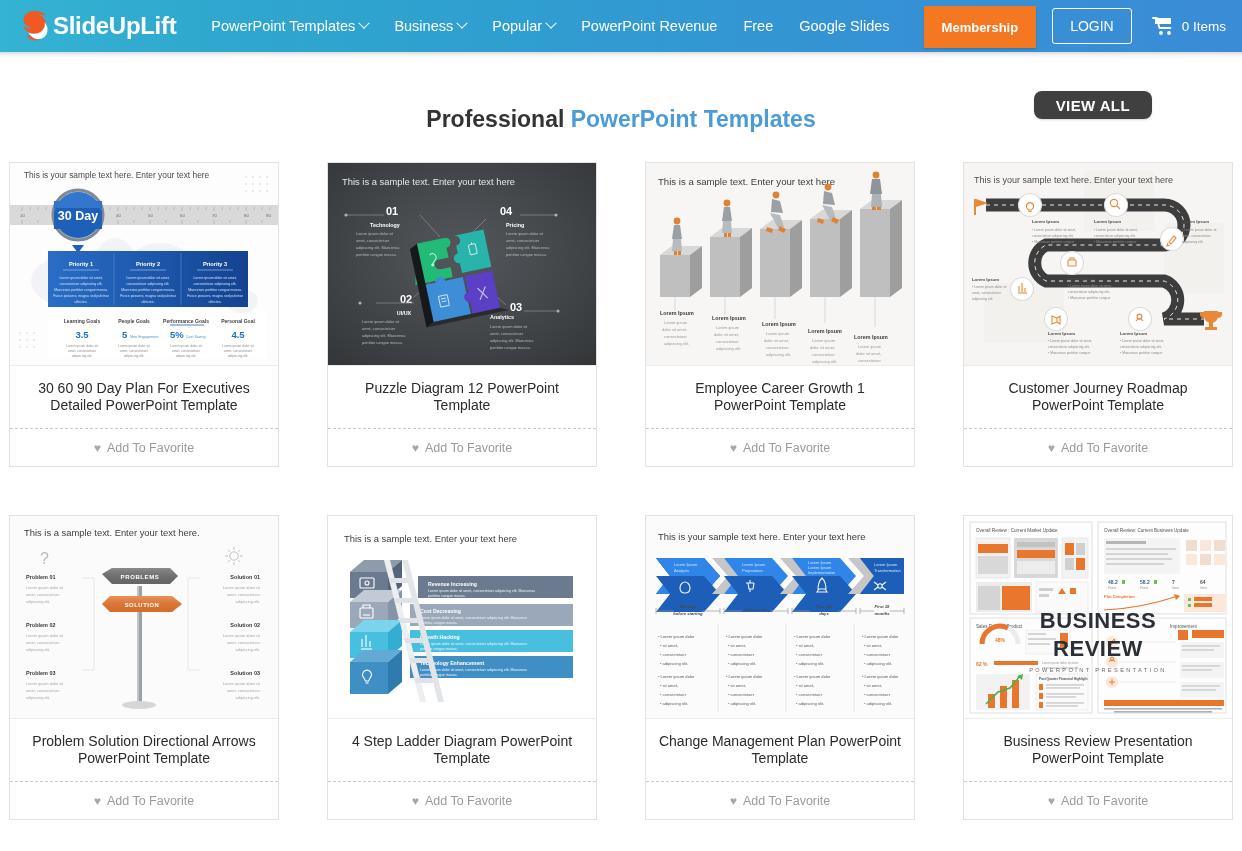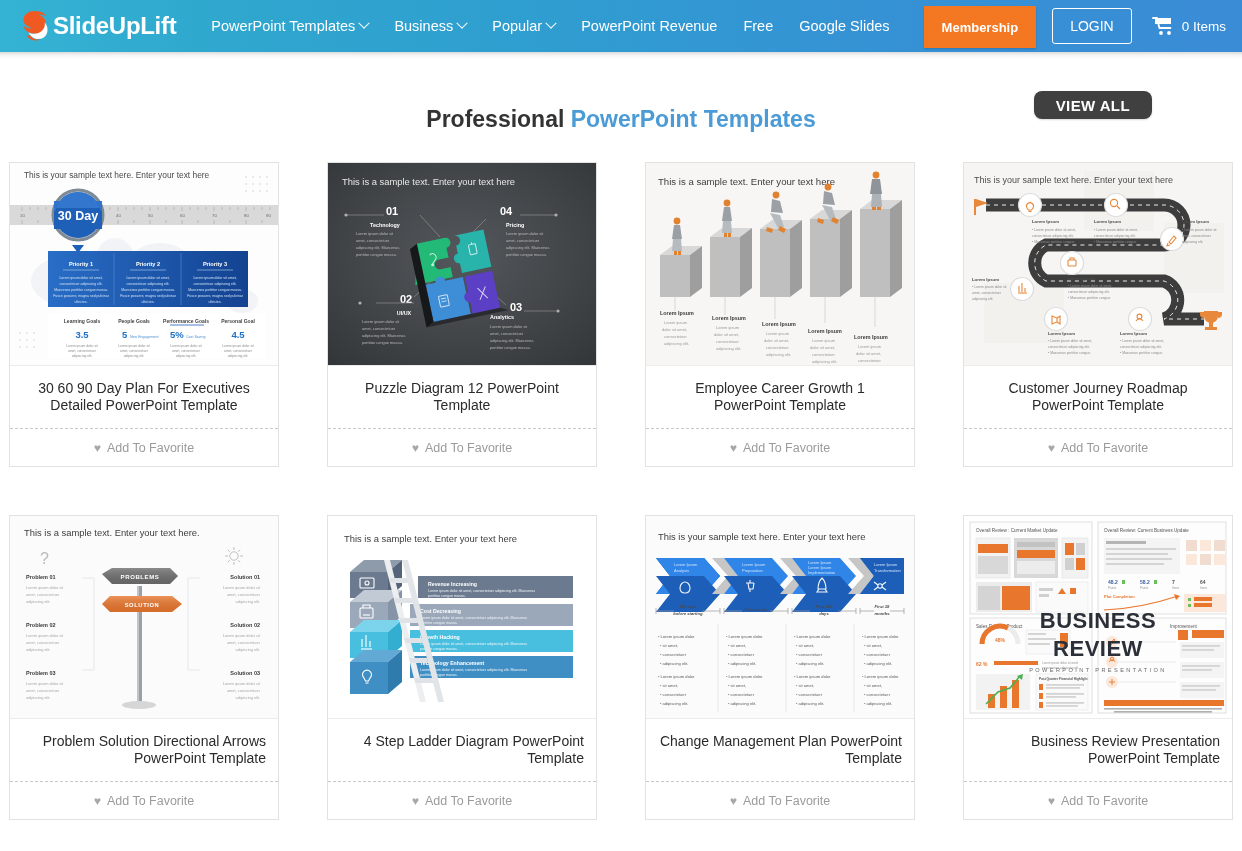--- a/index.html
+++ b/index.html
@@ -184,21 +184,21 @@
     height: 38px;
     display: flex;
     align-items: center;
     justify-content: center;
     gap: 6px;
     color: #9b9b9b;
     font-size: 12.5px;
   }
   .heart { color: #a7a7a7; font-size: 12px; line-height: 1; }
 
-  .row2 .card-title { min-height: 62px; text-align: right; }
+  .row2 .card-title { min-height: 62px; }
 </style>
 </head>
 <body>
 
 <header class="site-header">
   <div class="brand">
     <svg class="brand-mark" viewBox="0 0 26 34">
       <path d="M17.5 2.5 C9 0.5 2 4 1.5 10 C1.1 15.2 5.5 17.6 10 19.2 C6.5 19.6 3.2 18.4 1.5 16.4 C2.4 22.4 8.4 25.2 14 24.2 L14 24.2 C11.5 26.6 7.6 27.2 4.4 26.2 C7 30.8 13.4 32.8 18.4 30.6 C12.2 31.2 9.8 28.6 9.2 26.8 C16.2 27.2 22.6 23 23.8 17 C24.9 11.4 21.6 7.4 16.2 5.6 C19.4 5 22.2 5.8 24 7.6 C23.2 4.8 20.8 3.2 17.5 2.5 Z" fill="#f05a22"></path>
       <path d="M22.6 13.2 C23.9 18.4 20 23.6 14 24.6 C11.2 25.1 8.6 24.6 6.6 23.4 C9.4 29.2 16 31.6 21 29 C25.6 26.6 26.6 20.4 24.4 16 C23.9 14.9 23.3 13.9 22.6 13.2 Z" fill="#ffffff"></path>
     </svg>

